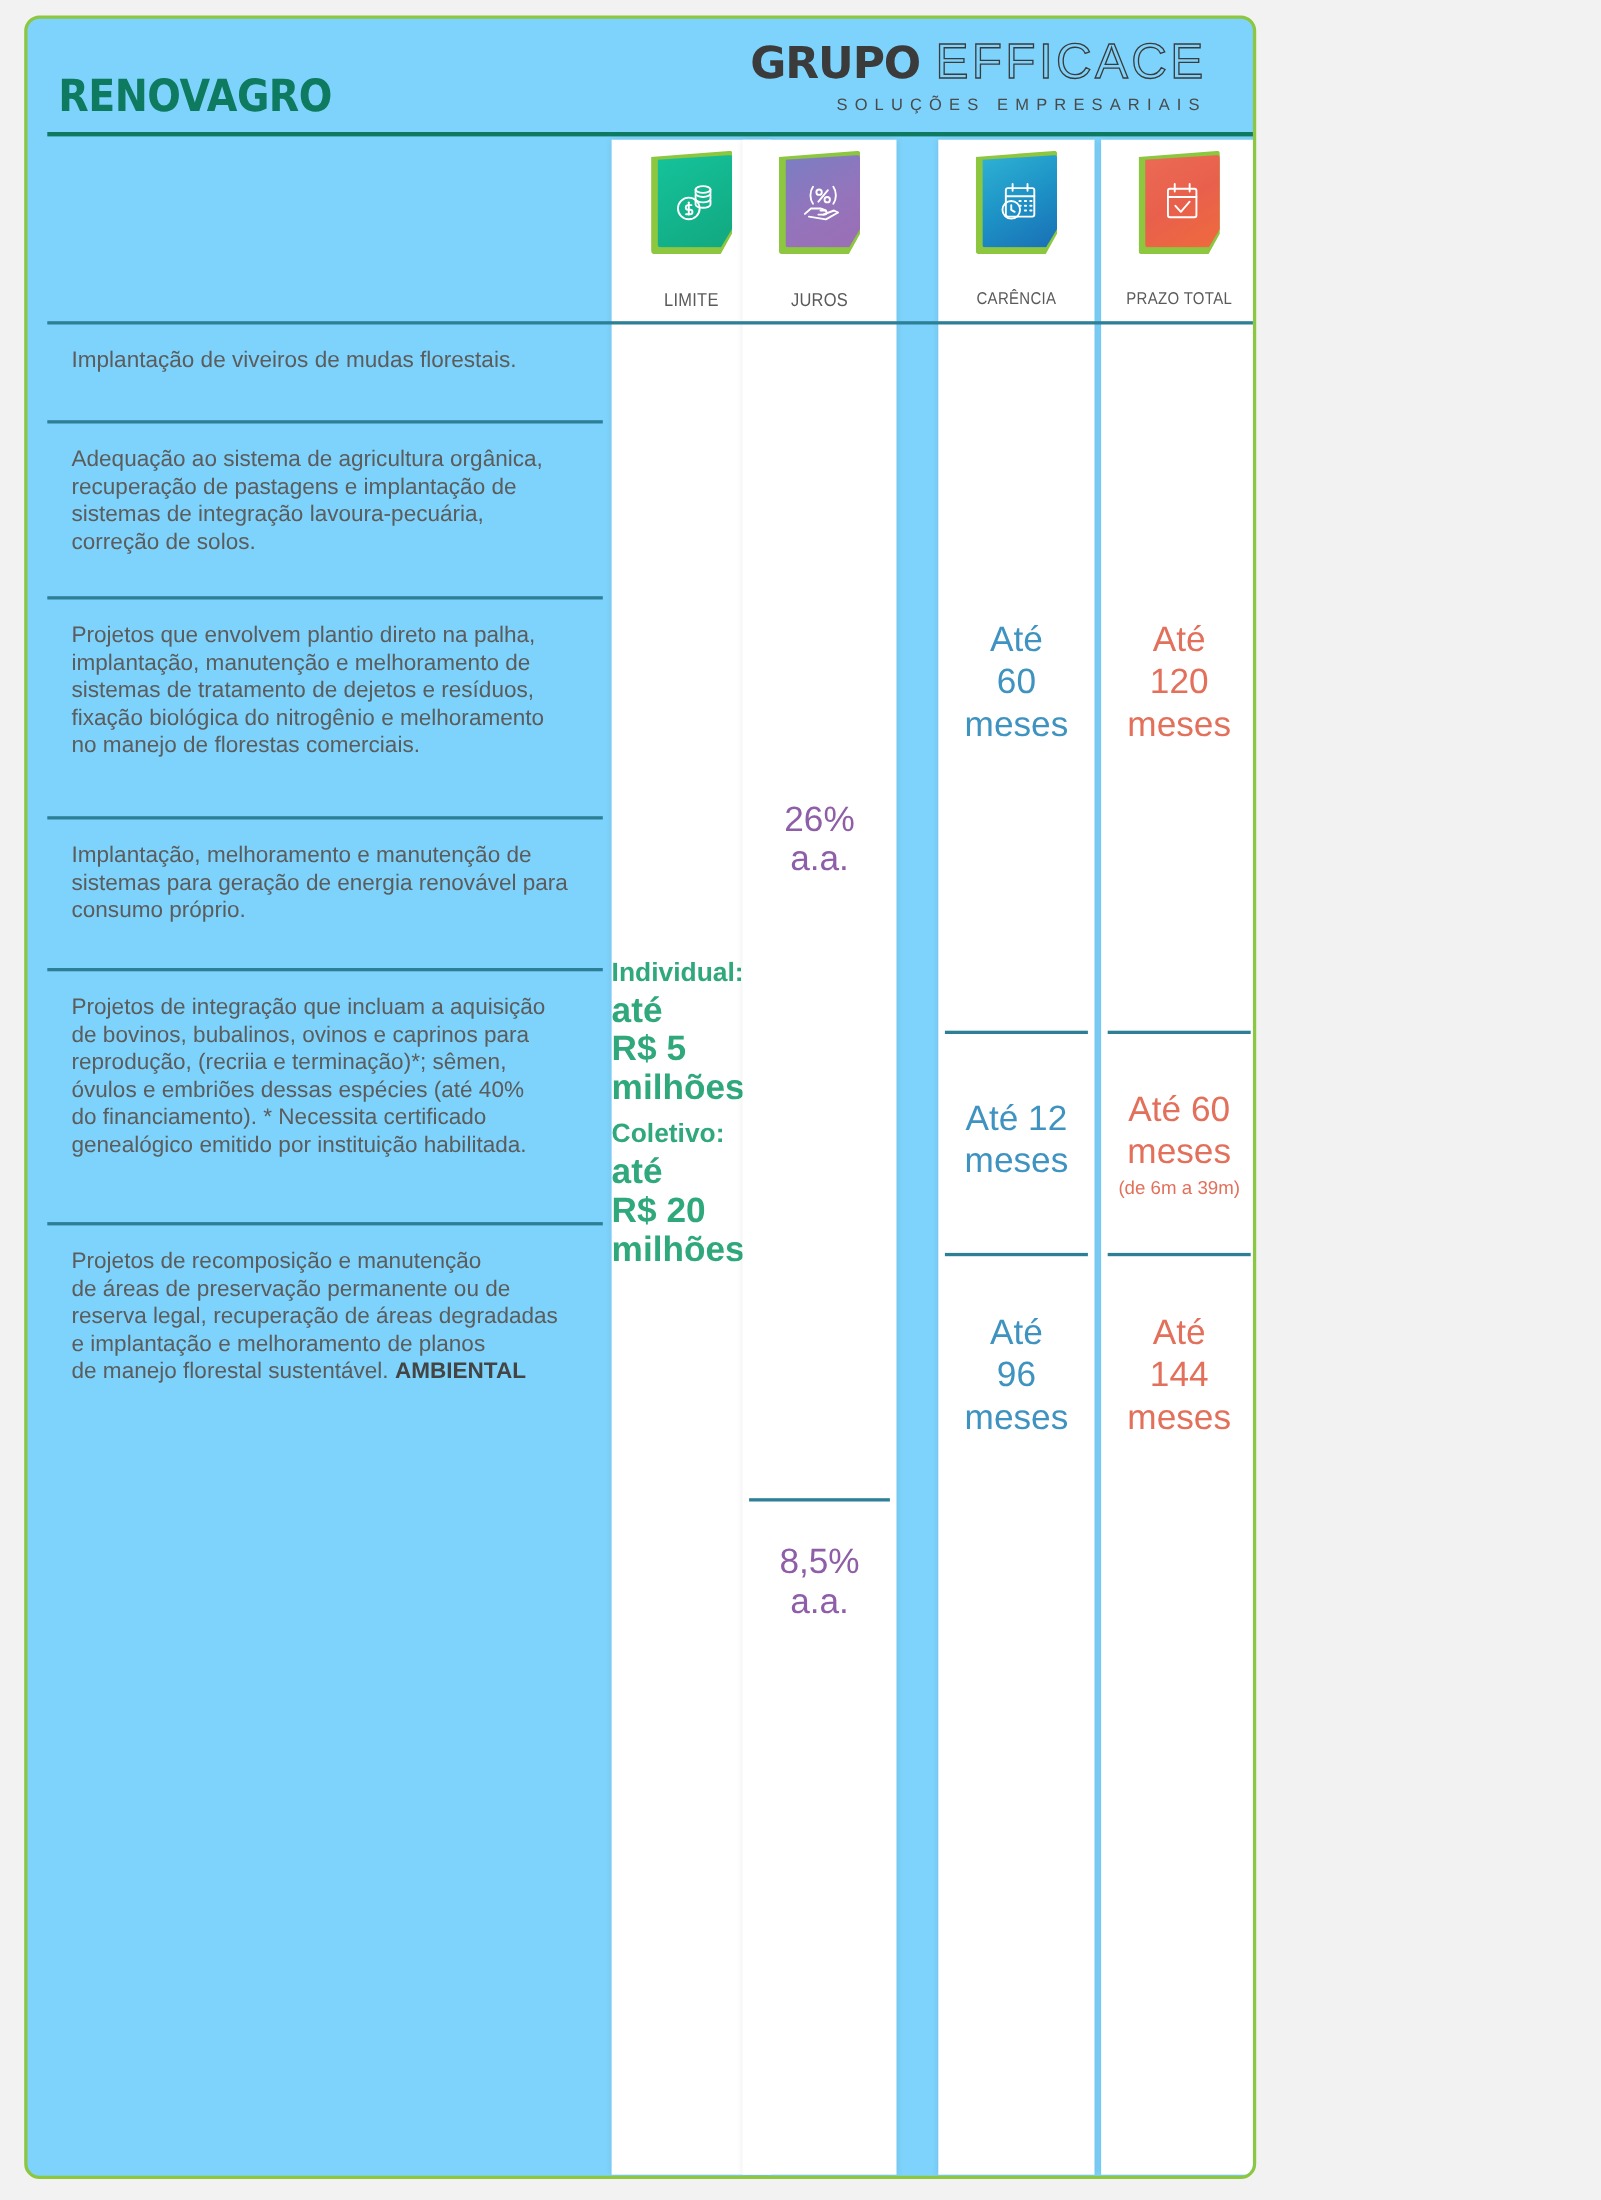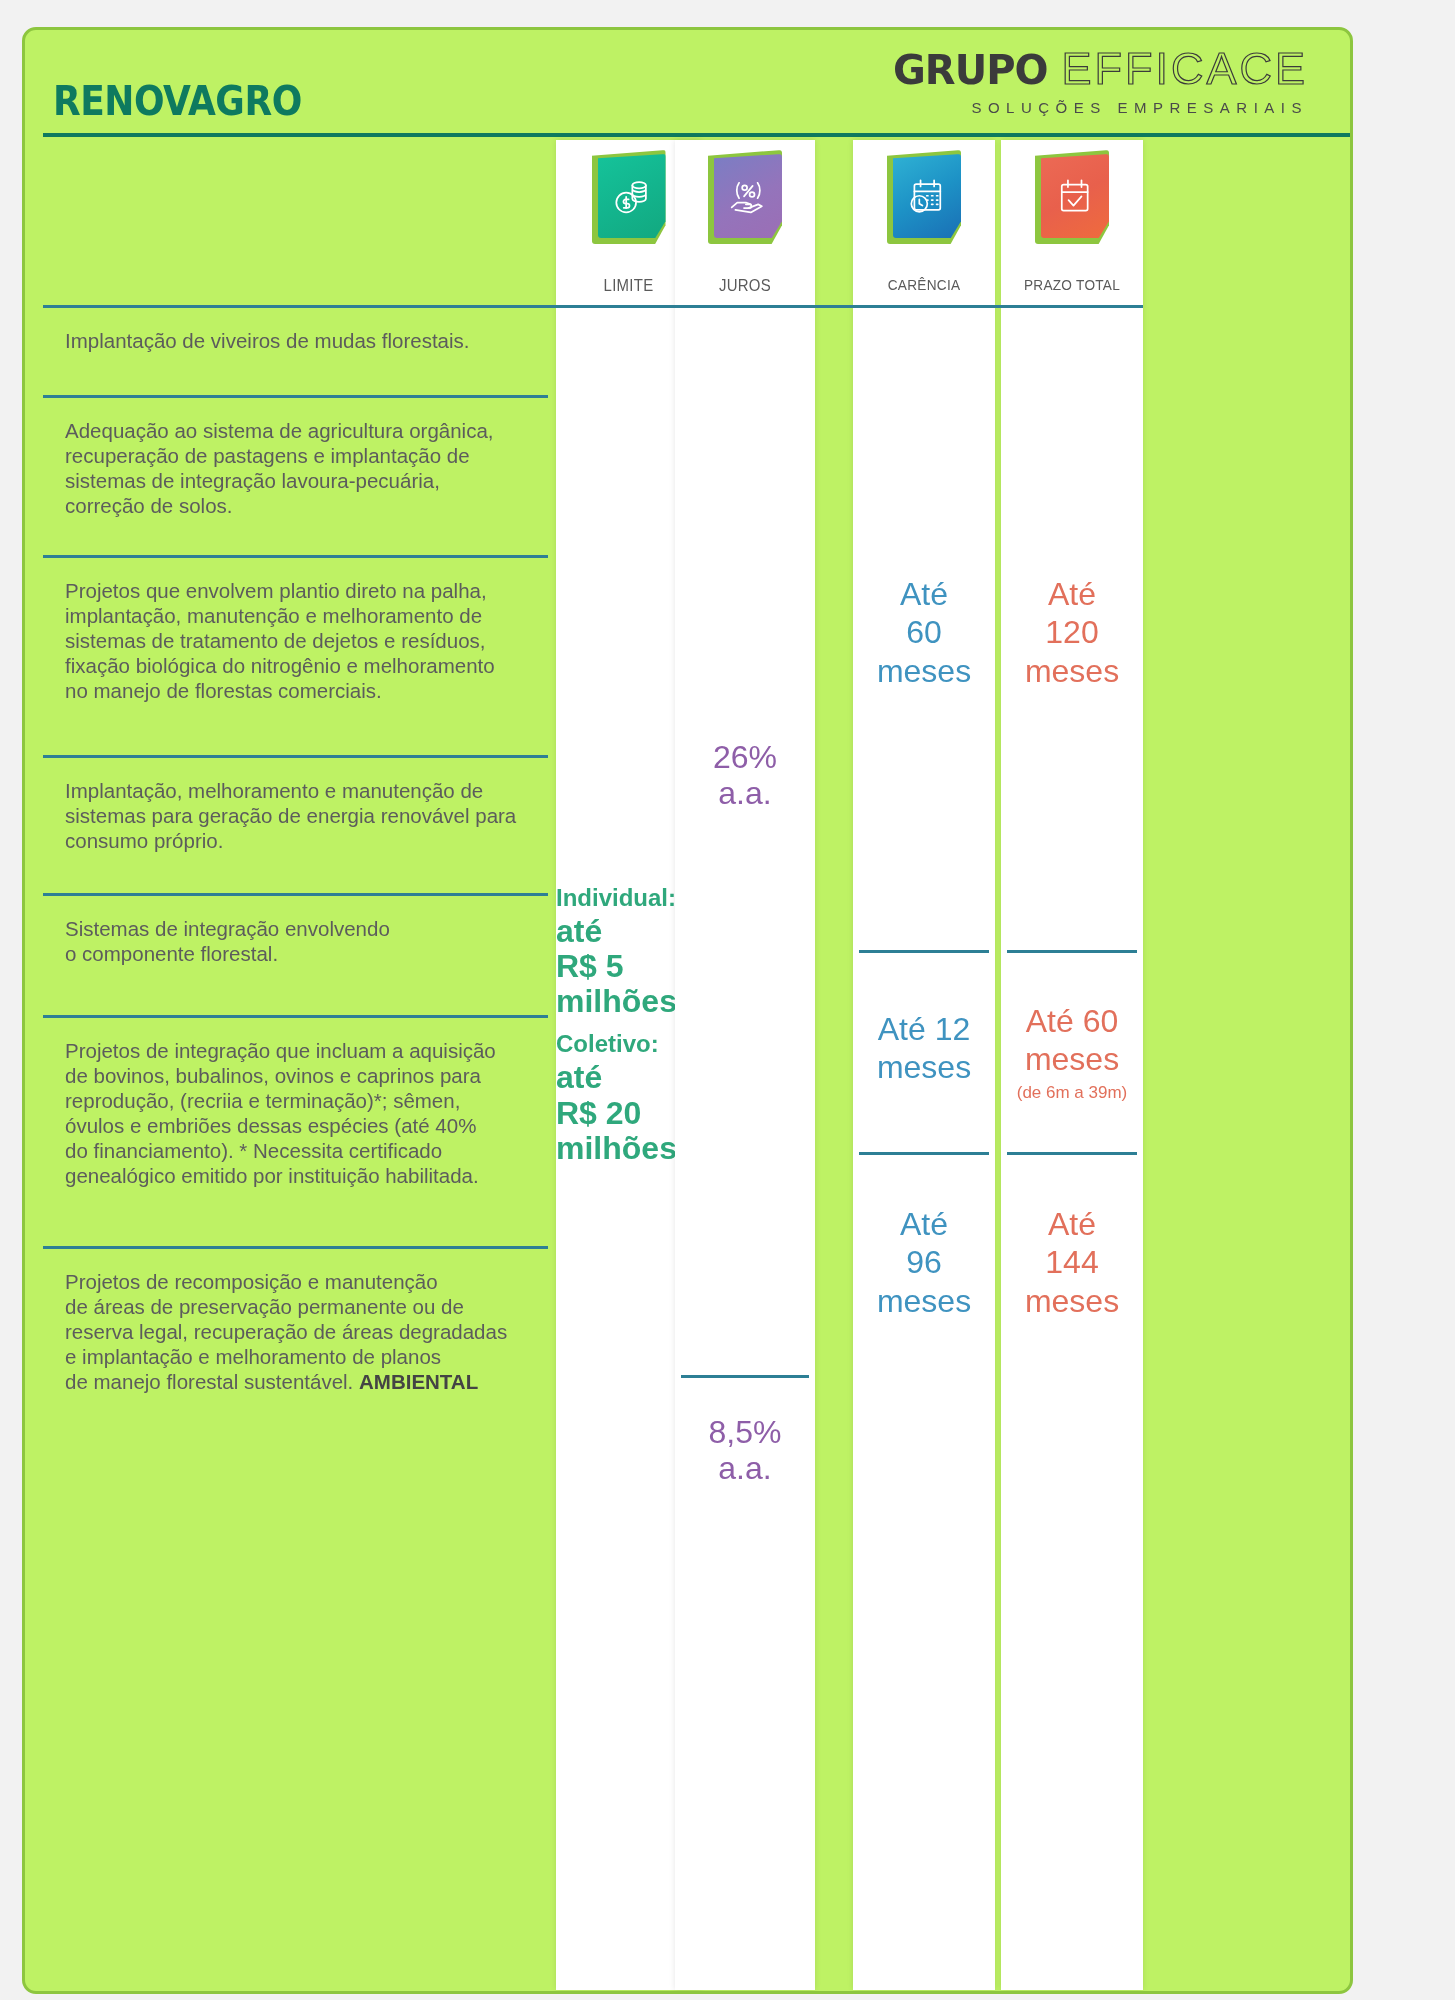--- a/index.html
+++ b/index.html
@@ -11,26 +11,25 @@
     overflow: hidden;
   }
   #page {
     position: relative;
     width: 1455px; height: 2000px;
     background: #f2f2f2;
   }
   #card {
     position: absolute;
     left: 22px; top: 14px;
-    width: 1331px; height: 1967px;
-    background: #bef264;
+    width: 1120px; height: 1967px;
+    background: #7dd3fc;
     border: 3px solid #8dc63f;
     border-radius: 14px;
     overflow: hidden;
-    margin-top: 13px;
   }
 
   
   #header {
     position: relative;
     height: 118px;
   }
   #brand-logo {
     position: absolute;
     right: 42px; top: 16px;
@@ -446,24 +445,20 @@
 implantação, manutenção e melhoramento de
 sistemas de tratamento de dejetos e resíduos,
 fixação biológica do nitrogênio e melhoramento
 no manejo de florestas comerciais.</div>
           </div>
         <div class="row" style="height:138px">
             <div class="row-text">Implantação, melhoramento e manutenção de
 sistemas para geração de energia renovável para
 consumo próprio.</div>
           </div>
-        <div class="row" style="height:122px">
-            <div class="row-text">Sistemas de integração envolvendo
-o componente florestal.</div>
-          </div>
         <div class="row" style="height:231px">
             <div class="row-text">Projetos de integração que incluam a aquisição
 de bovinos, bubalinos, ovinos e caprinos para
 reprodução, (recriia e terminação)*; sêmen,
 óvulos e embriões dessas espécies (até 40%
 do financiamento). * Necessita certificado
 genealógico emitido por instituição habilitada.</div>
           </div>
         <div class="row" style="height:230px">
           <div class="row-text"><span>Projetos de recomposição e manutenção

